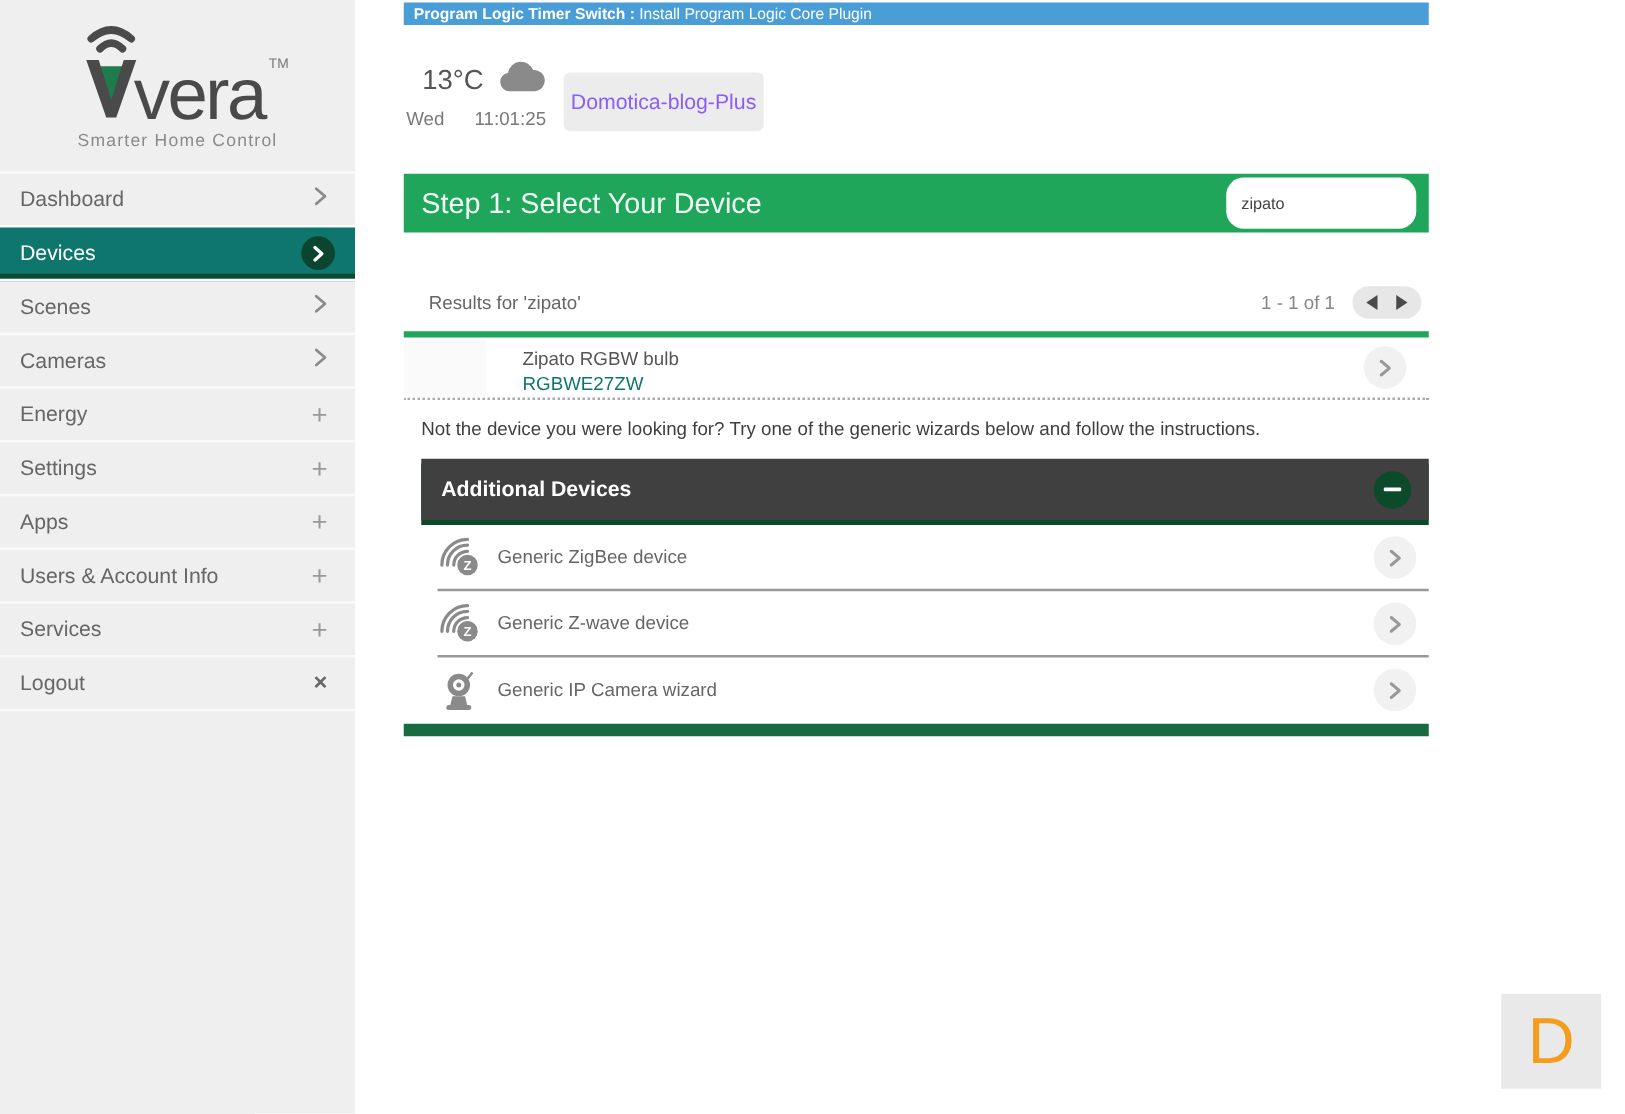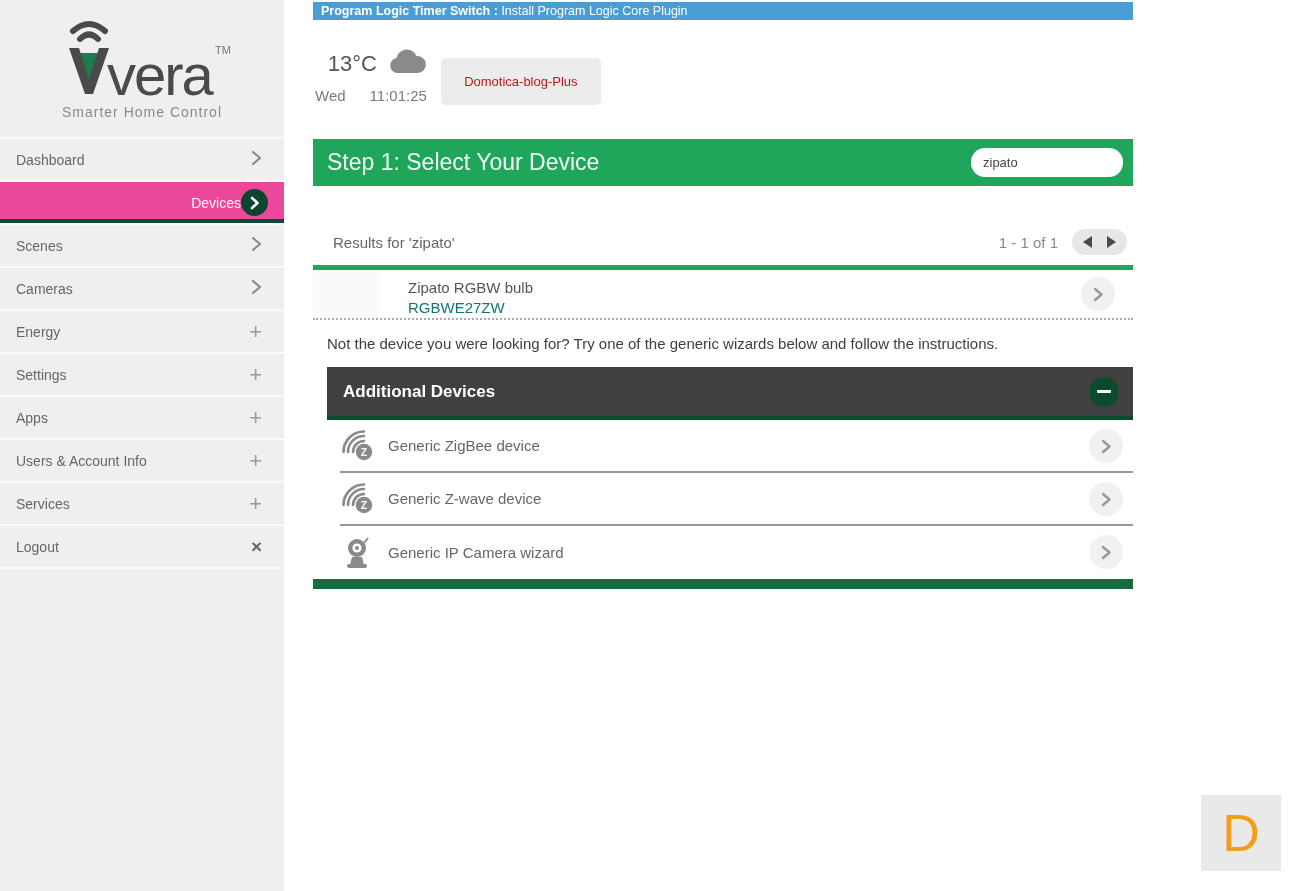--- a/index.html
+++ b/index.html
@@ -5,43 +5,43 @@
   * { margin:0; padding:0; box-sizing:border-box; }
   html,body { width:1300px; height:891px; background:#ffffff; font-family:"Liberation Sans", sans-serif; overflow:hidden; }
   .app { position:relative; width:1300px; height:891px; }
 
   
   .sidebar { position:absolute; left:0; top:0; width:284px; height:891px; background:#efefef; }
   .logo-block { height:137px; display:flex; flex-direction:column; align-items:center; justify-content:center; }
   .logo-tagline { font-size:14px; color:#8a8a8a; letter-spacing:1px; margin-top:-6px; }
   .menu { border-top:2px solid #fafafa; }
   .menu-item { height:43px; display:flex; align-items:center; justify-content:space-between; padding:0 22px 0 16px; border-bottom:2px solid #fafafa; cursor:pointer; }
-  .mi-label { font-size:14px; color:#666; }
+  .mi-label { font-size:17px; color:#666; }
   .mi-plus { font-size:22px; color:#999; font-weight:400; line-height:1; }
   .mi-close { font-size:19px; color:#666; font-weight:bold; line-height:1; }
-  .menu-item.selected { background:#ec4899; box-shadow:inset 0 -4px 0 #0c4833;justify-content:flex-end; }
+  .menu-item.selected { background:#0f766e; box-shadow:inset 0 -4px 0 #0c4833; }
   .menu-item.selected .mi-label { color:#ffffff; }
   .sel-circle { width:27px; height:27px; border-radius:50%; background:#0b4530; display:flex; align-items:center; justify-content:center; margin-right:-6px; }
 
   
-  .main { position:absolute; left:313px; top:0; width:820px; }
+  .main { position:absolute; left:323px; top:0; width:820px; }
   .banner { margin-top:2px; height:18px; line-height:18px; background:#4a9ed7; color:#fff; font-size:12.5px; padding-left:8px; white-space:nowrap; cursor:pointer; }
   .b-bold { font-weight:bold; }
 
   .welcome-row { display:flex; justify-content:space-between; align-items:flex-start; padding:26px 0 0 2px; height:119px; }
   .page-title { font-size:38px; font-weight:400; color:#2f8163; margin-top:8px; }
   .head-right { display:flex; gap:14px; }
   .weather { margin-top:2px; }
   .w-top { display:flex; align-items:center; gap:10px; font-size:22px; color:#555; justify-content:flex-end; }
   .w-bottom { display:flex; gap:24px; font-size:15px; color:#7a7a7a; margin-top:7px; }
-  .controller-btn { width:160px; height:47px; margin-top:12px; background:#ececec; border:none; border-radius:5px; font-size:13px; color:#b91c1c; font-family:"Liberation Sans",sans-serif; cursor:pointer; }
+  .controller-btn { width:160px; height:47px; margin-top:12px; background:#ececec; border:none; border-radius:5px; font-size:17px; color:#8b5cf6; font-family:"Liberation Sans",sans-serif; cursor:pointer; }
 
   .step-bar { height:47px; background:#1fa65a; display:flex; align-items:center; justify-content:space-between; padding:0 10px 0 14px; }
   .step-title { font-size:23px; color:#f0fff5; font-weight:400; }
-  .search { width:152px; height:29px; border-radius:14px; border:none; padding:0 12px; font-size:13px; color:#444; outline:none; font-family:"Liberation Sans",sans-serif; }
+  .search { width:152px; height:41px; border-radius:14px; border:none; padding:0 12px; font-size:13px; color:#444; outline:none; font-family:"Liberation Sans",sans-serif; }
 
   .results-head { margin-top:37px; height:38px; display:flex; justify-content:space-between; align-items:center; padding:0 6px 0 20px; }
   .results-label { font-size:15px; color:#666; }
   .results-right { display:flex; align-items:center; gap:14px;margin-left:35px; }
   .results-count { font-size:15px; color:#888; }
   .pager { display:flex; align-items:center; background:#e7e7e7; border-radius:13px; height:26px; padding:0 11px; gap:15px; }
   .pg { background:none; border:none; padding:0; display:flex; cursor:pointer; }
   .tri-l { width:0; height:0; border-top:6px solid transparent; border-bottom:6px solid transparent; border-right:9px solid #4a4a4a; }
   .tri-r { width:0; height:0; border-top:6px solid transparent; border-bottom:6px solid transparent; border-left:9px solid #4a4a4a; }
 

